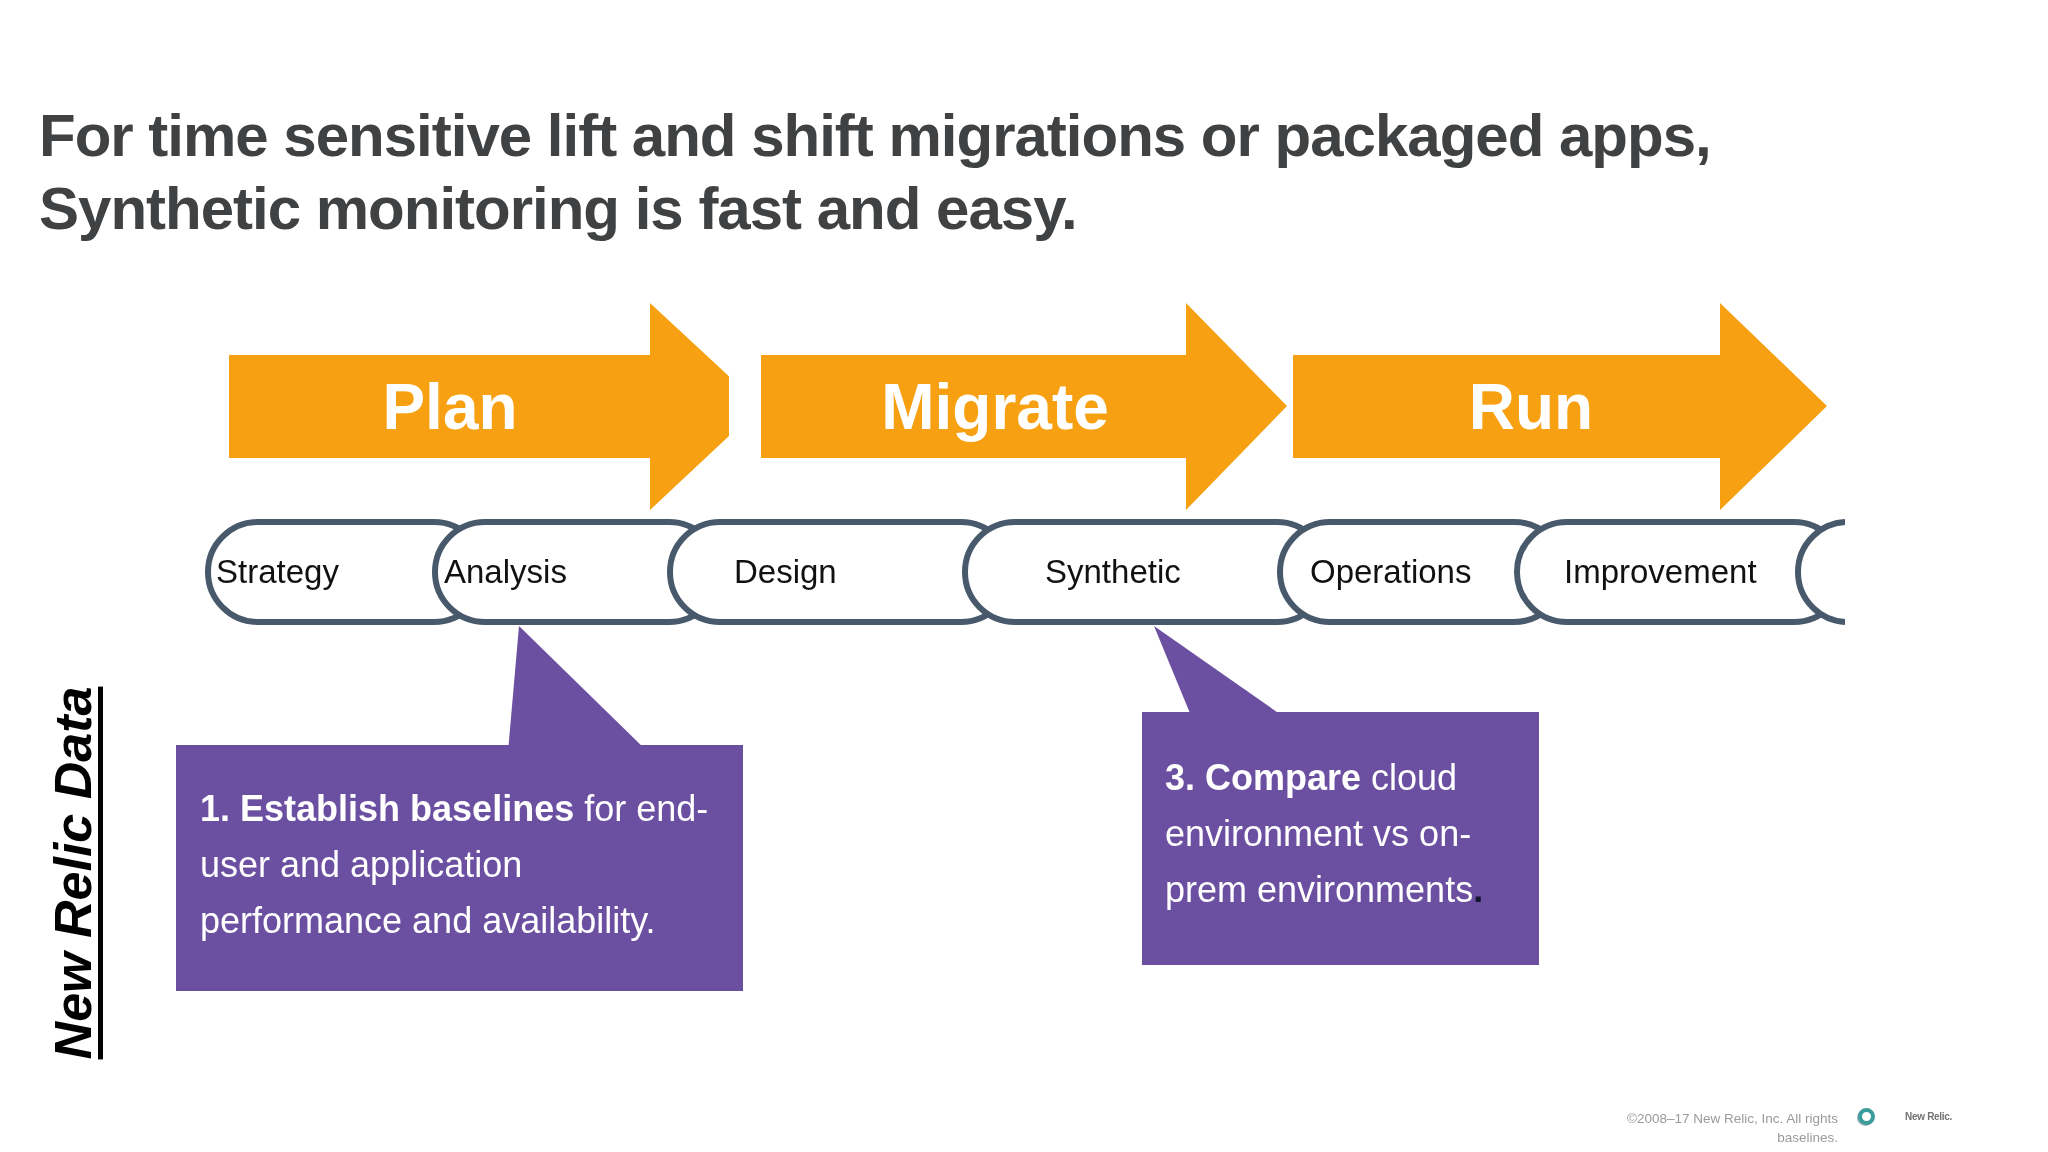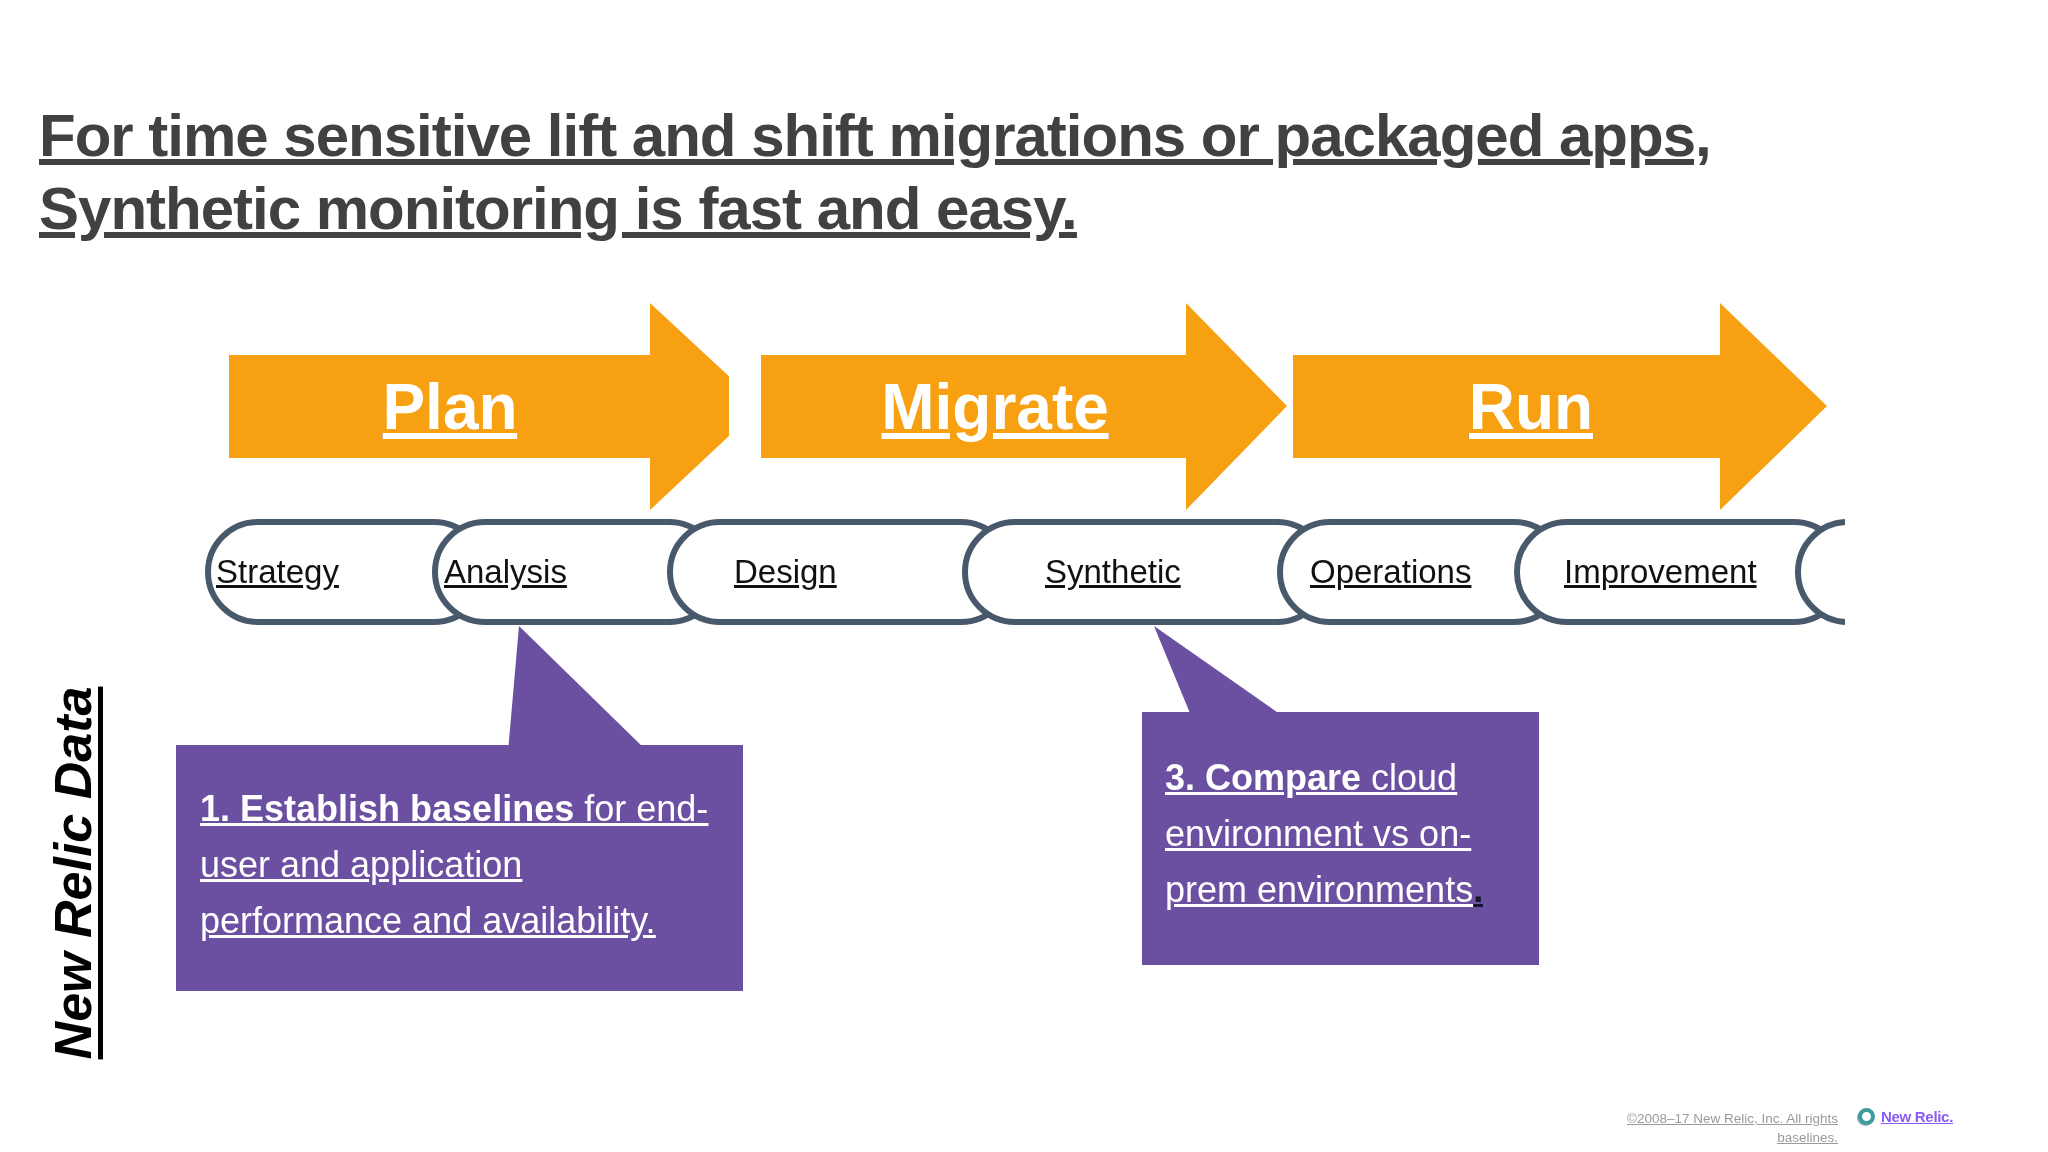--- a/index.html
+++ b/index.html
@@ -3,21 +3,21 @@
 <meta charset="utf-8">
 <style>
   :root{
     --arrow-orange:#F7A011;
     --pipeline-slate:#48596C;
     --callout-purple:#6B4FA0;
     --title-gray:#3F4142;
     --footer-gray:#9A9A9A;
     --logo-teal:#3B9C9C;
   }
-  *{margin:0;padding:0;box-sizing:border-box;text-decoration:underline;}
+  *{margin:0;padding:0;box-sizing:border-box;}
   html,body{background:#ffffff;}
   .slide{
     position:relative;width:2048px;height:1152px;background:#ffffff;
     overflow:hidden;font-family:"Liberation Sans","DejaVu Sans",sans-serif;
   }
   
   .title{
     position:absolute;left:39px;top:99px;color:var(--title-gray);
     font-weight:bold;font-size:60px;line-height:73px;letter-spacing:-1px;
   }
@@ -86,21 +86,21 @@
     position:absolute;right:210px;top:1110px;text-align:right;
     font-size:13.5px;line-height:18.5px;color:var(--footer-gray);
   }
   .brand{
     position:absolute;left:1858px;top:1108px;display:flex;align-items:center;gap:6px;
   }
   .brand-donut{
     width:17px;height:17px;border-radius:50%;border:4.5px solid var(--logo-teal);
     background:#ffffff;box-shadow:-1px 1px 0 rgba(30,80,90,.45);
   }
-  .brand-name{font-size:15px;font-weight:bold;color:#8b5cf6;letter-spacing:-0.3px;}
+  .brand-name{font-size:10px;font-weight:bold;color:#737373;letter-spacing:-0.3px;margin-left:24px;}
 </style>
 </head>
 <body>
 
 <div class="slide">
 
   <div class="title">
     <div>For time sensitive lift and shift migrations or packaged apps,</div>
     <div>Synthetic monitoring is fast and easy.</div>
   </div>

